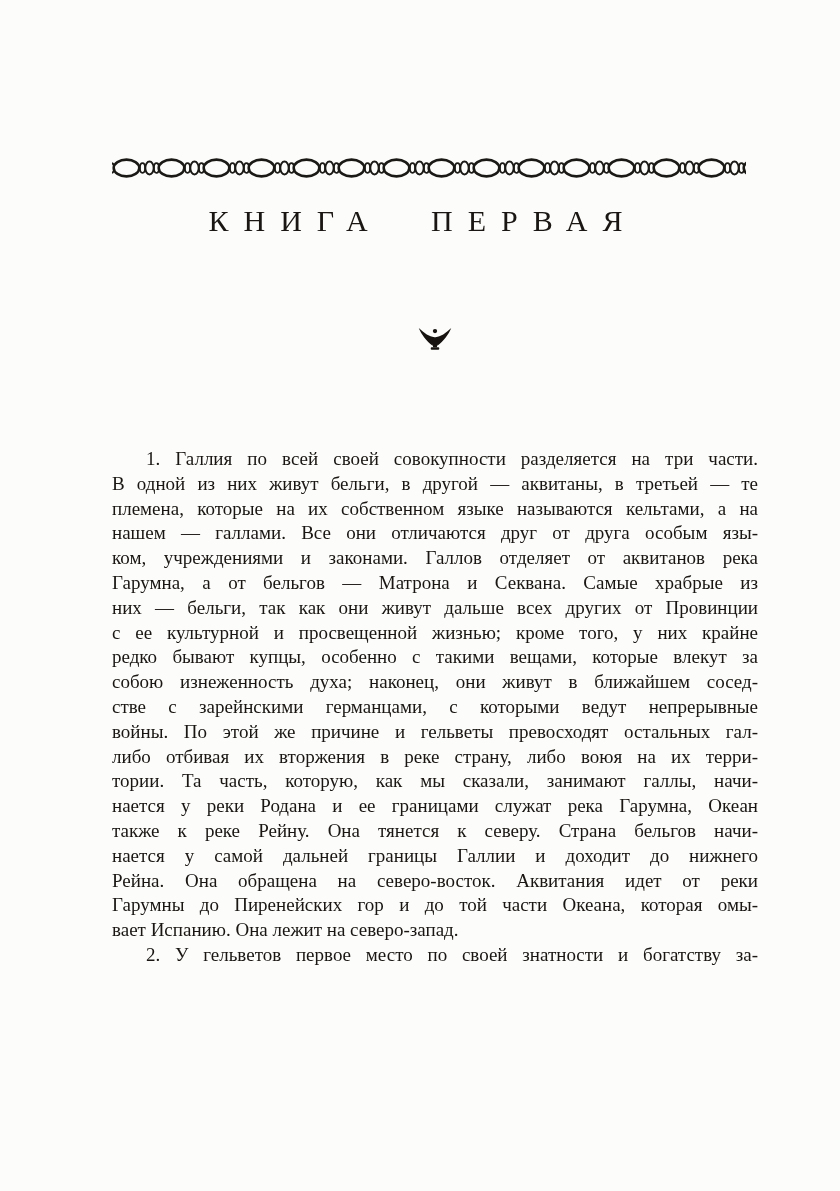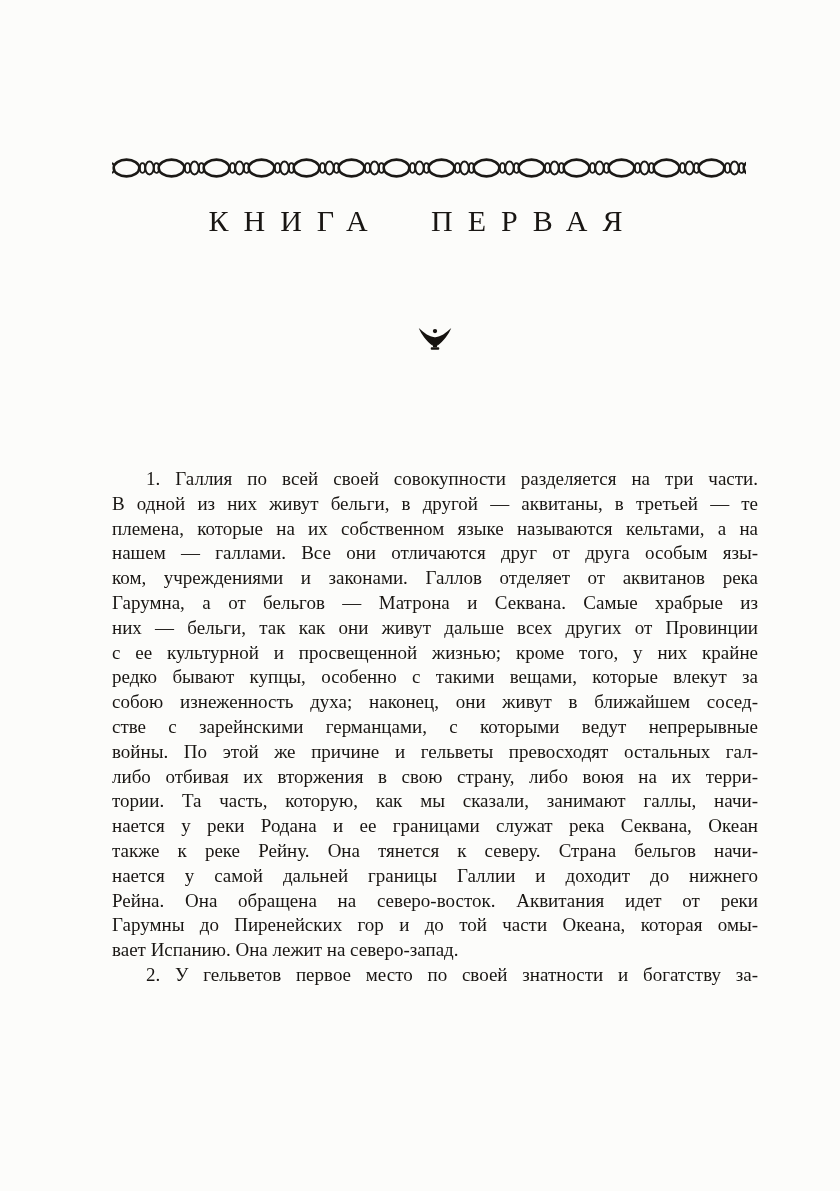--- a/index.html
+++ b/index.html
@@ -36,21 +36,20 @@
     position: absolute;
     left: 112px; top: 324px; width: 646px;
     text-align: center;
   }
   .text {
     position: absolute;
     left: 112px; top: 447px; width: 646px;
     font-size: 19px;
     line-height: 24.8px;
     color: var(--ink, #191613);
-    margin-top: 20px;
   }
   .line {
     text-align: justify;
     text-align-last: justify;
   }
   .line.indent { text-indent: 34px; }
   .line.end { text-align-last: left; }
 </style>
 </head>
 <body>
@@ -88,23 +87,23 @@
       <div class="line">племена, которые на их собственном языке называются кельтами, а на</div>
       <div class="line">нашем — галлами. Все они отличаются друг от друга особым язы-</div>
       <div class="line">ком, учреждениями и законами. Галлов отделяет от аквитанов река</div>
       <div class="line">Гарумна, а от бельгов — Матрона и Секвана. Самые храбрые из</div>
       <div class="line">них — бельги, так как они живут дальше всех других от Провинции</div>
       <div class="line">с ее культурной и просвещенной жизнью; кроме того, у них крайне</div>
       <div class="line">редко бывают купцы, особенно с такими вещами, которые влекут за</div>
       <div class="line">собою изнеженность духа; наконец, они живут в ближайшем сосед-</div>
       <div class="line">стве с зарейнскими германцами, с которыми ведут непрерывные</div>
       <div class="line">войны. По этой же причине и гельветы превосходят остальных гал-</div>
-      <div class="line">либо отбивая их вторжения в свою страну, либо воюя на их терри-</div>
+      <div class="line">либо отбивая их вторжения в реке страну, либо воюя на их терри-</div>
       <div class="line">тории. Та часть, которую, как мы сказали, занимают галлы, начи-</div>
-      <div class="line">нается у реки Родана и ее границами служат река Секвана, Океан</div>
+      <div class="line">нается у реки Родана и ее границами служат река Гарумна, Океан</div>
       <div class="line">также к реке Рейну. Она тянется к северу. Страна бельгов начи-</div>
       <div class="line">нается у самой дальней границы Галлии и доходит до нижнего</div>
       <div class="line">Рейна. Она обращена на северо-восток. Аквитания идет от реки</div>
       <div class="line">Гарумны до Пиренейских гор и до той части Океана, которая омы-</div>
       <div class="line end">вает Испанию. Она лежит на северо-запад.</div>
       <div class="line indent">2. У гельветов первое место по своей знатности и богатству за-</div>
     </div>
 
 </div>
 

